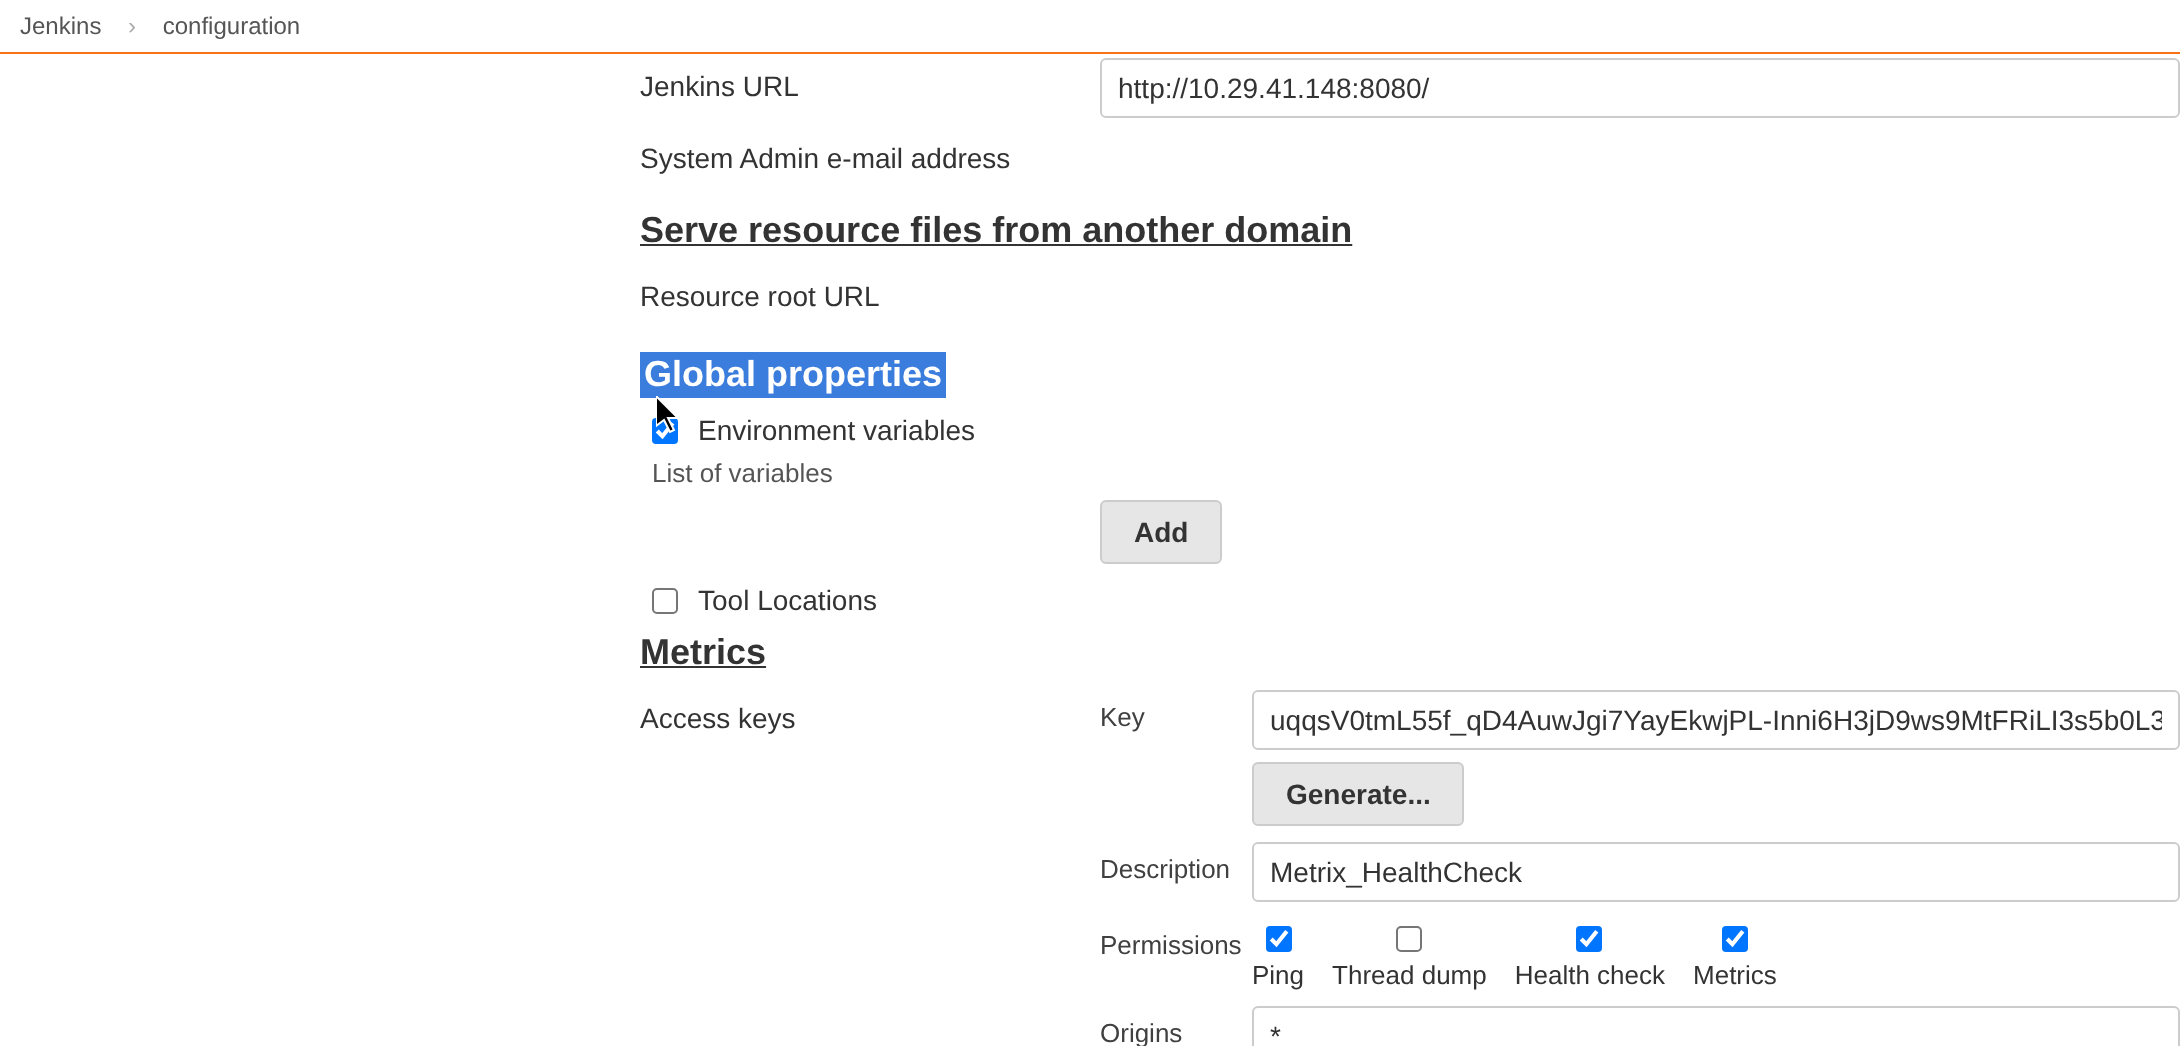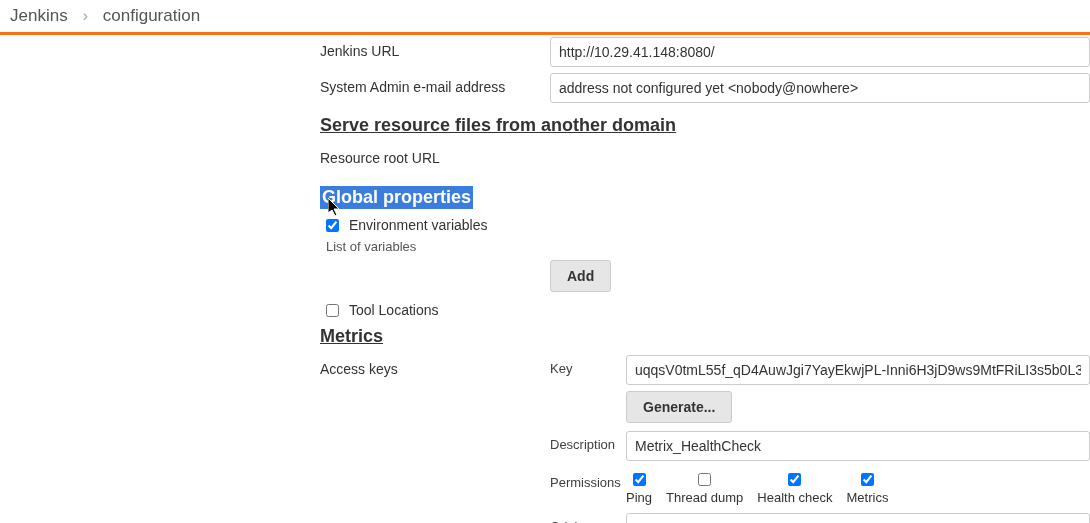--- a/index.html
+++ b/index.html
@@ -7,22 +7,22 @@
       font-family: Arial, Helvetica, sans-serif;
       font-size: 14px;
       color: #333;
       background: #fff;
       width: 1090px;
       height: 523px;
       overflow: hidden;
     }
     .breadcrumb {
       padding: 6px 10px;
-      border-bottom: 3px solid #f97316;
-      font-size: 17px;
+      border-bottom: 1px solid #f97316;
+      font-size: 12px;
       color: #555;
     }
     .breadcrumb a { color: #555; text-decoration: none; }
     .breadcrumb .sep { color: #aaa; margin: 0 10px; }
     .content {
       padding: 0 0 0 10px;
     }
     .form-area {
       margin-left: 310px;
       padding-top: 2px;
@@ -140,23 +140,20 @@
 
     <div class="row">
       <div class="row-label">Jenkins URL</div>
       <div class="row-field">
         <input type="text" value="http://10.29.41.148:8080/" style="">
       </div>
     </div>
 
     <div class="row">
       <div class="row-label">System Admin e-mail address</div>
-      <div class="row-field">
-        <input type="text" value="address not configured yet &lt;nobody@nowhere&gt;" style="">
-      </div>
     </div>
 
     <div class="section-title">Serve resource files from another domain</div>
 
     <div class="row">
       <div class="row-label">Resource root URL</div>
     </div>
 
     <div class="section-title" style="margin-top:14px;">
       <span class="highlighted">Global properties</span>

